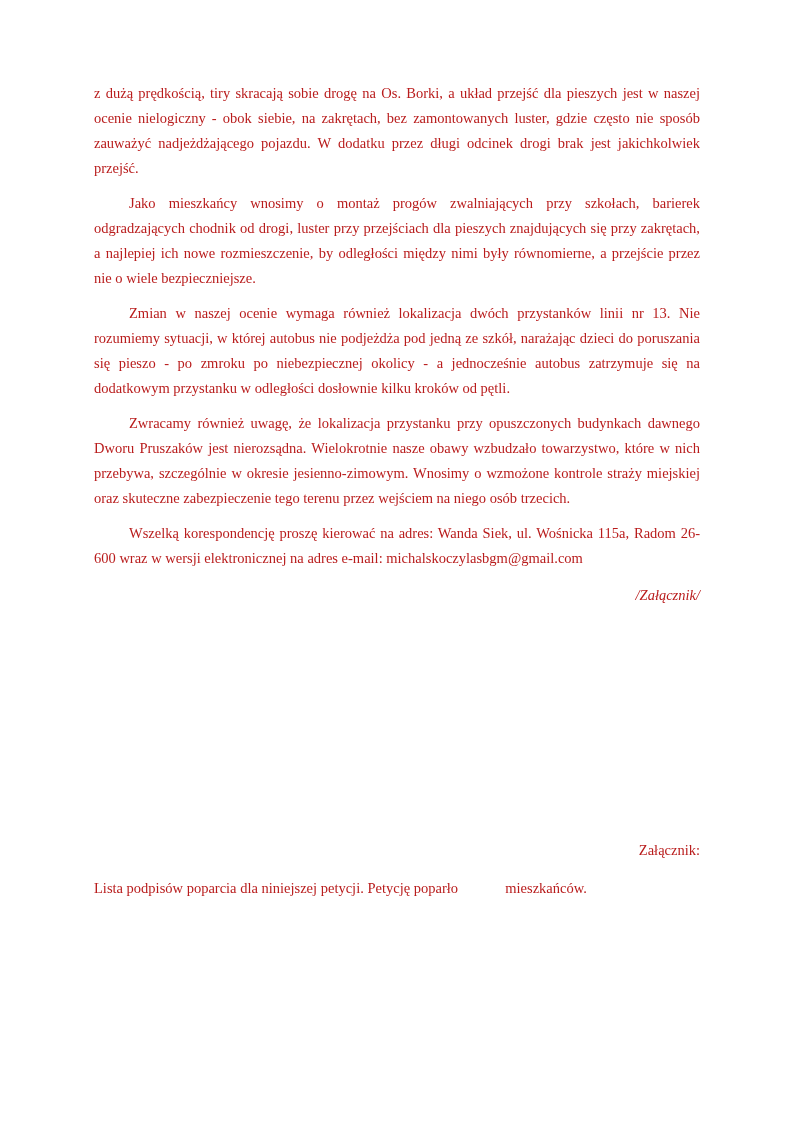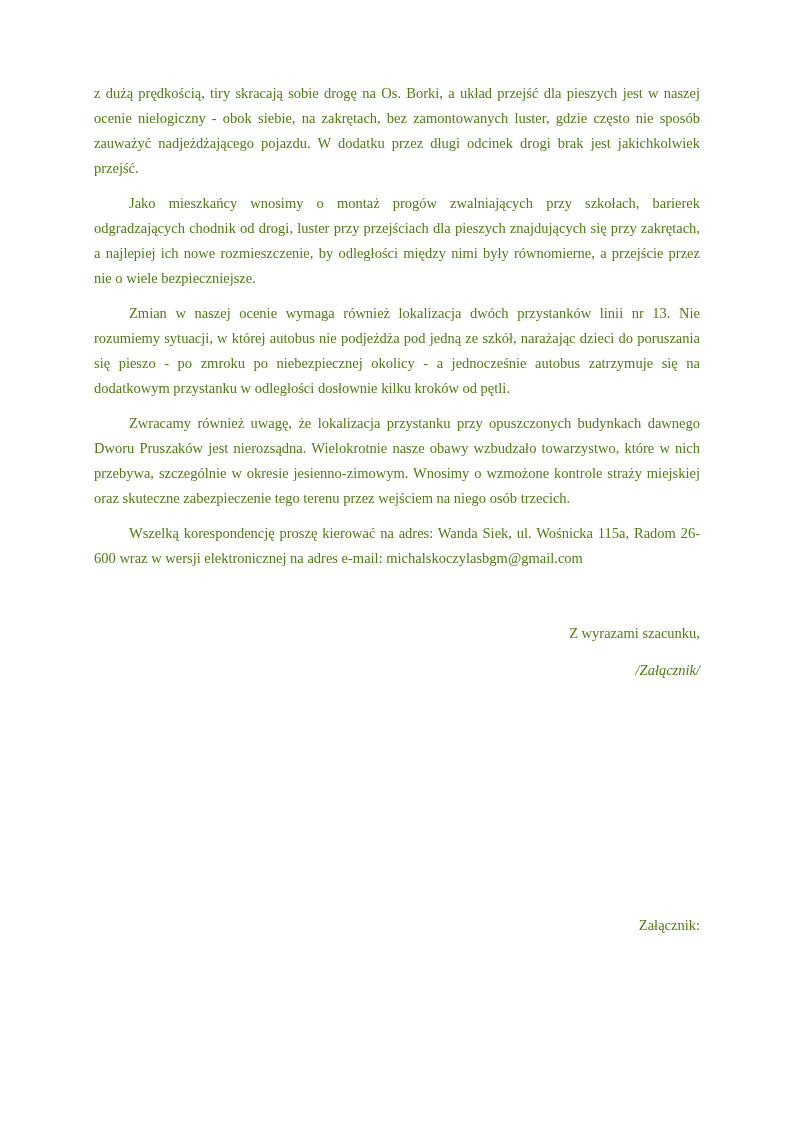--- a/index.html
+++ b/index.html
@@ -6,21 +6,21 @@
     margin: 0;
     padding: 0;
     background: #ffffff;
   }
   .page {
     position: relative;
     width: 794px;
     height: 1123px;
     background: #ffffff;
     font-family: "Liberation Serif", "DejaVu Serif", serif;
-    color: #4d7c0f;
+    color: #b91c1c;
     overflow: hidden;
   }
   .content {
     position: absolute;
     left: 94px;
     top: 81px;
     width: 606px;
   }
   .para {
     margin: 0 0 10px 0;
@@ -64,17 +64,21 @@
 </head>
 <body>
 
 <div class="page">
   <main class="content">
     <p class="para">z dużą prędkością, tiry skracają sobie drogę na Os. Borki, a układ przejść dla pieszych jest w naszej ocenie nielogiczny - obok siebie, na zakrętach, bez zamontowanych luster, gdzie często nie sposób zauważyć nadjeżdżającego pojazdu. W dodatku przez długi odcinek drogi brak jest jakichkolwiek przejść.</p>
     <p class="para indent">Jako mieszkańcy wnosimy o montaż progów zwalniających przy szkołach, barierek odgradzających chodnik od drogi, luster przy przejściach dla pieszych znajdujących się przy zakrętach, a najlepiej ich nowe rozmieszczenie, by odległości między nimi były równomierne, a przejście przez nie o wiele bezpieczniejsze.</p>
     <p class="para indent">Zmian w naszej ocenie wymaga również lokalizacja dwóch przystanków linii nr 13. Nie rozumiemy sytuacji, w której autobus nie podjeżdża pod jedną ze szkół, narażając dzieci do poruszania się pieszo - po zmroku po niebezpiecznej okolicy - a jednocześnie autobus zatrzymuje się na dodatkowym przystanku w odległości dosłownie kilku kroków od pętli.</p>
     <p class="para indent">Zwracamy również uwagę, że lokalizacja przystanku przy opuszczonych budynkach dawnego Dworu Pruszaków jest nierozsądna. Wielokrotnie nasze obawy wzbudzało towarzystwo, które w nich przebywa, szczególnie w okresie jesienno-zimowym. Wnosimy o wzmożone kontrole straży miejskiej oraz skuteczne zabezpieczenie tego terenu przez wejściem na niego osób trzecich.</p>
     <p class="para indent">Wszelką korespondencję proszę kierować na adres: Wanda Siek, ul. Wośnicka 115a, Radom 26-600 wraz w wersji elektronicznej na adres e-mail: michalskoczylasbgm@gmail.com</p>
-    <p class="closing">Z wyrazami szacunku,</p>
     <p class="signature">/Załącznik/</p>
     <p class="attachment-label">Załącznik:</p>
+    <p class="attachment-line">
+      <span>Lista podpisów poparcia dla niniejszej petycji. Petycję poparło</span>
+      <span class="count-blank"></span>
+      <span>mieszkańców.</span>
+    </p>
   </main>
 </div>
 
 </body></html>

